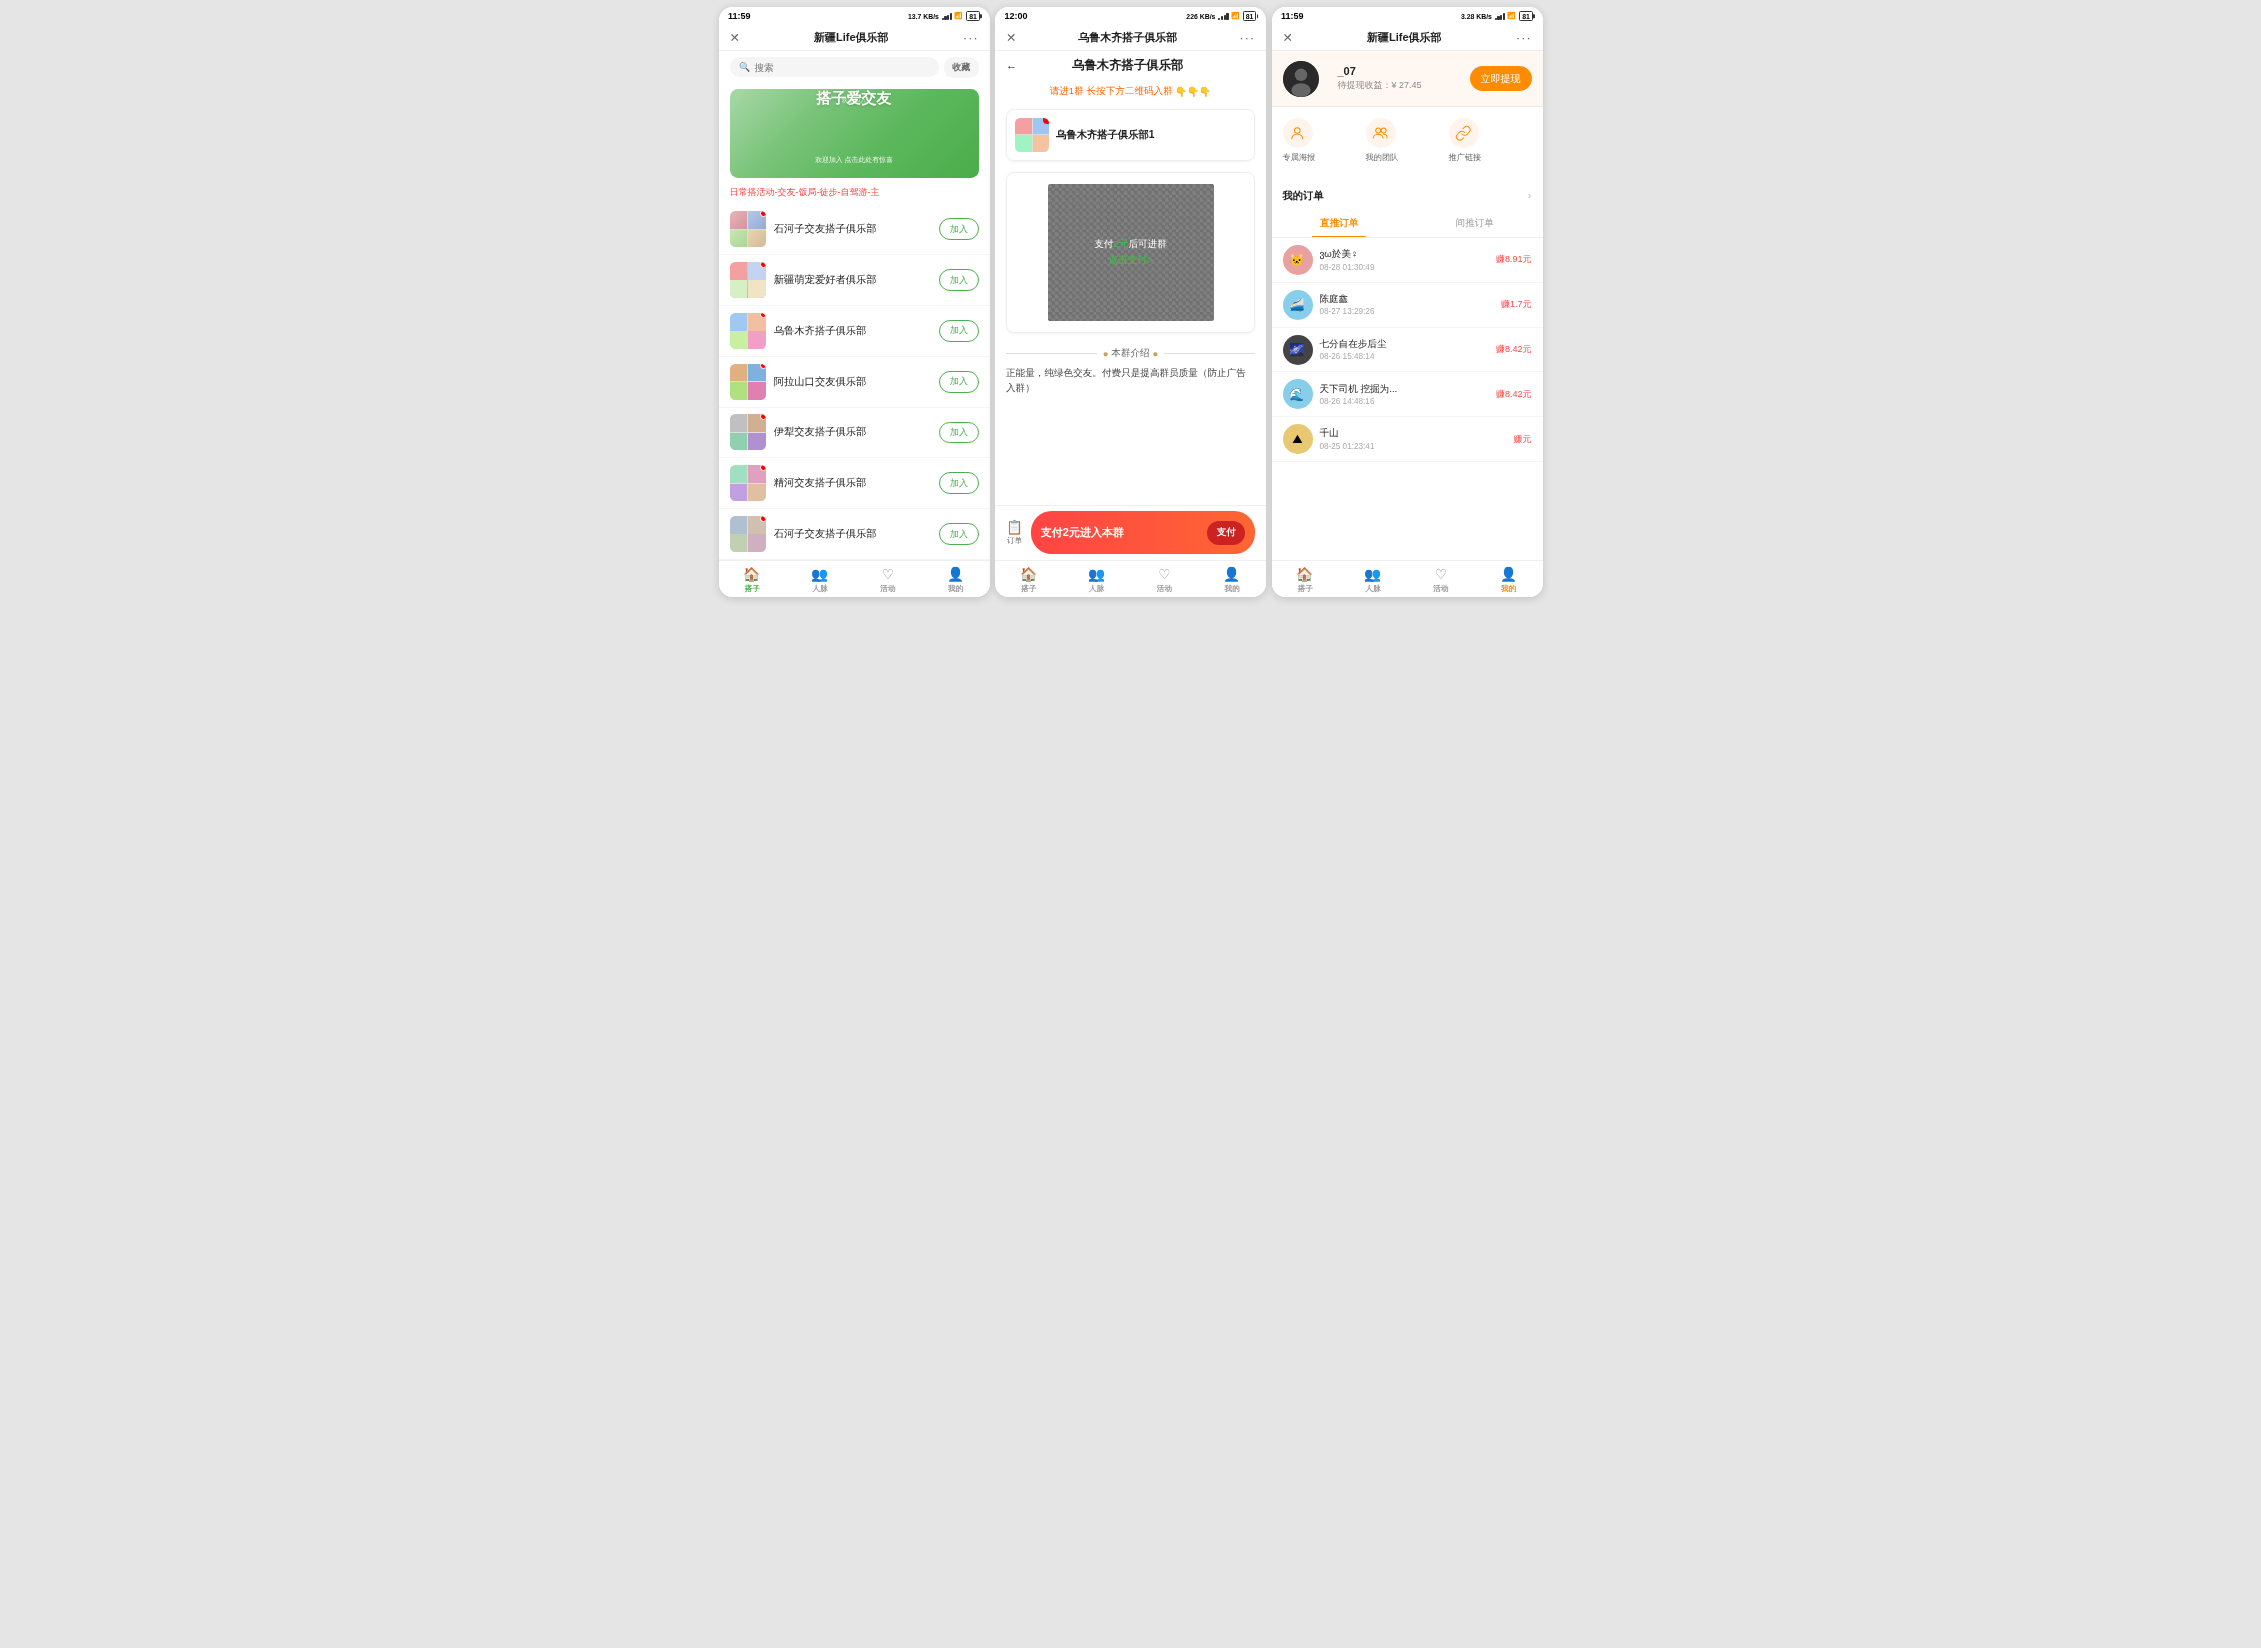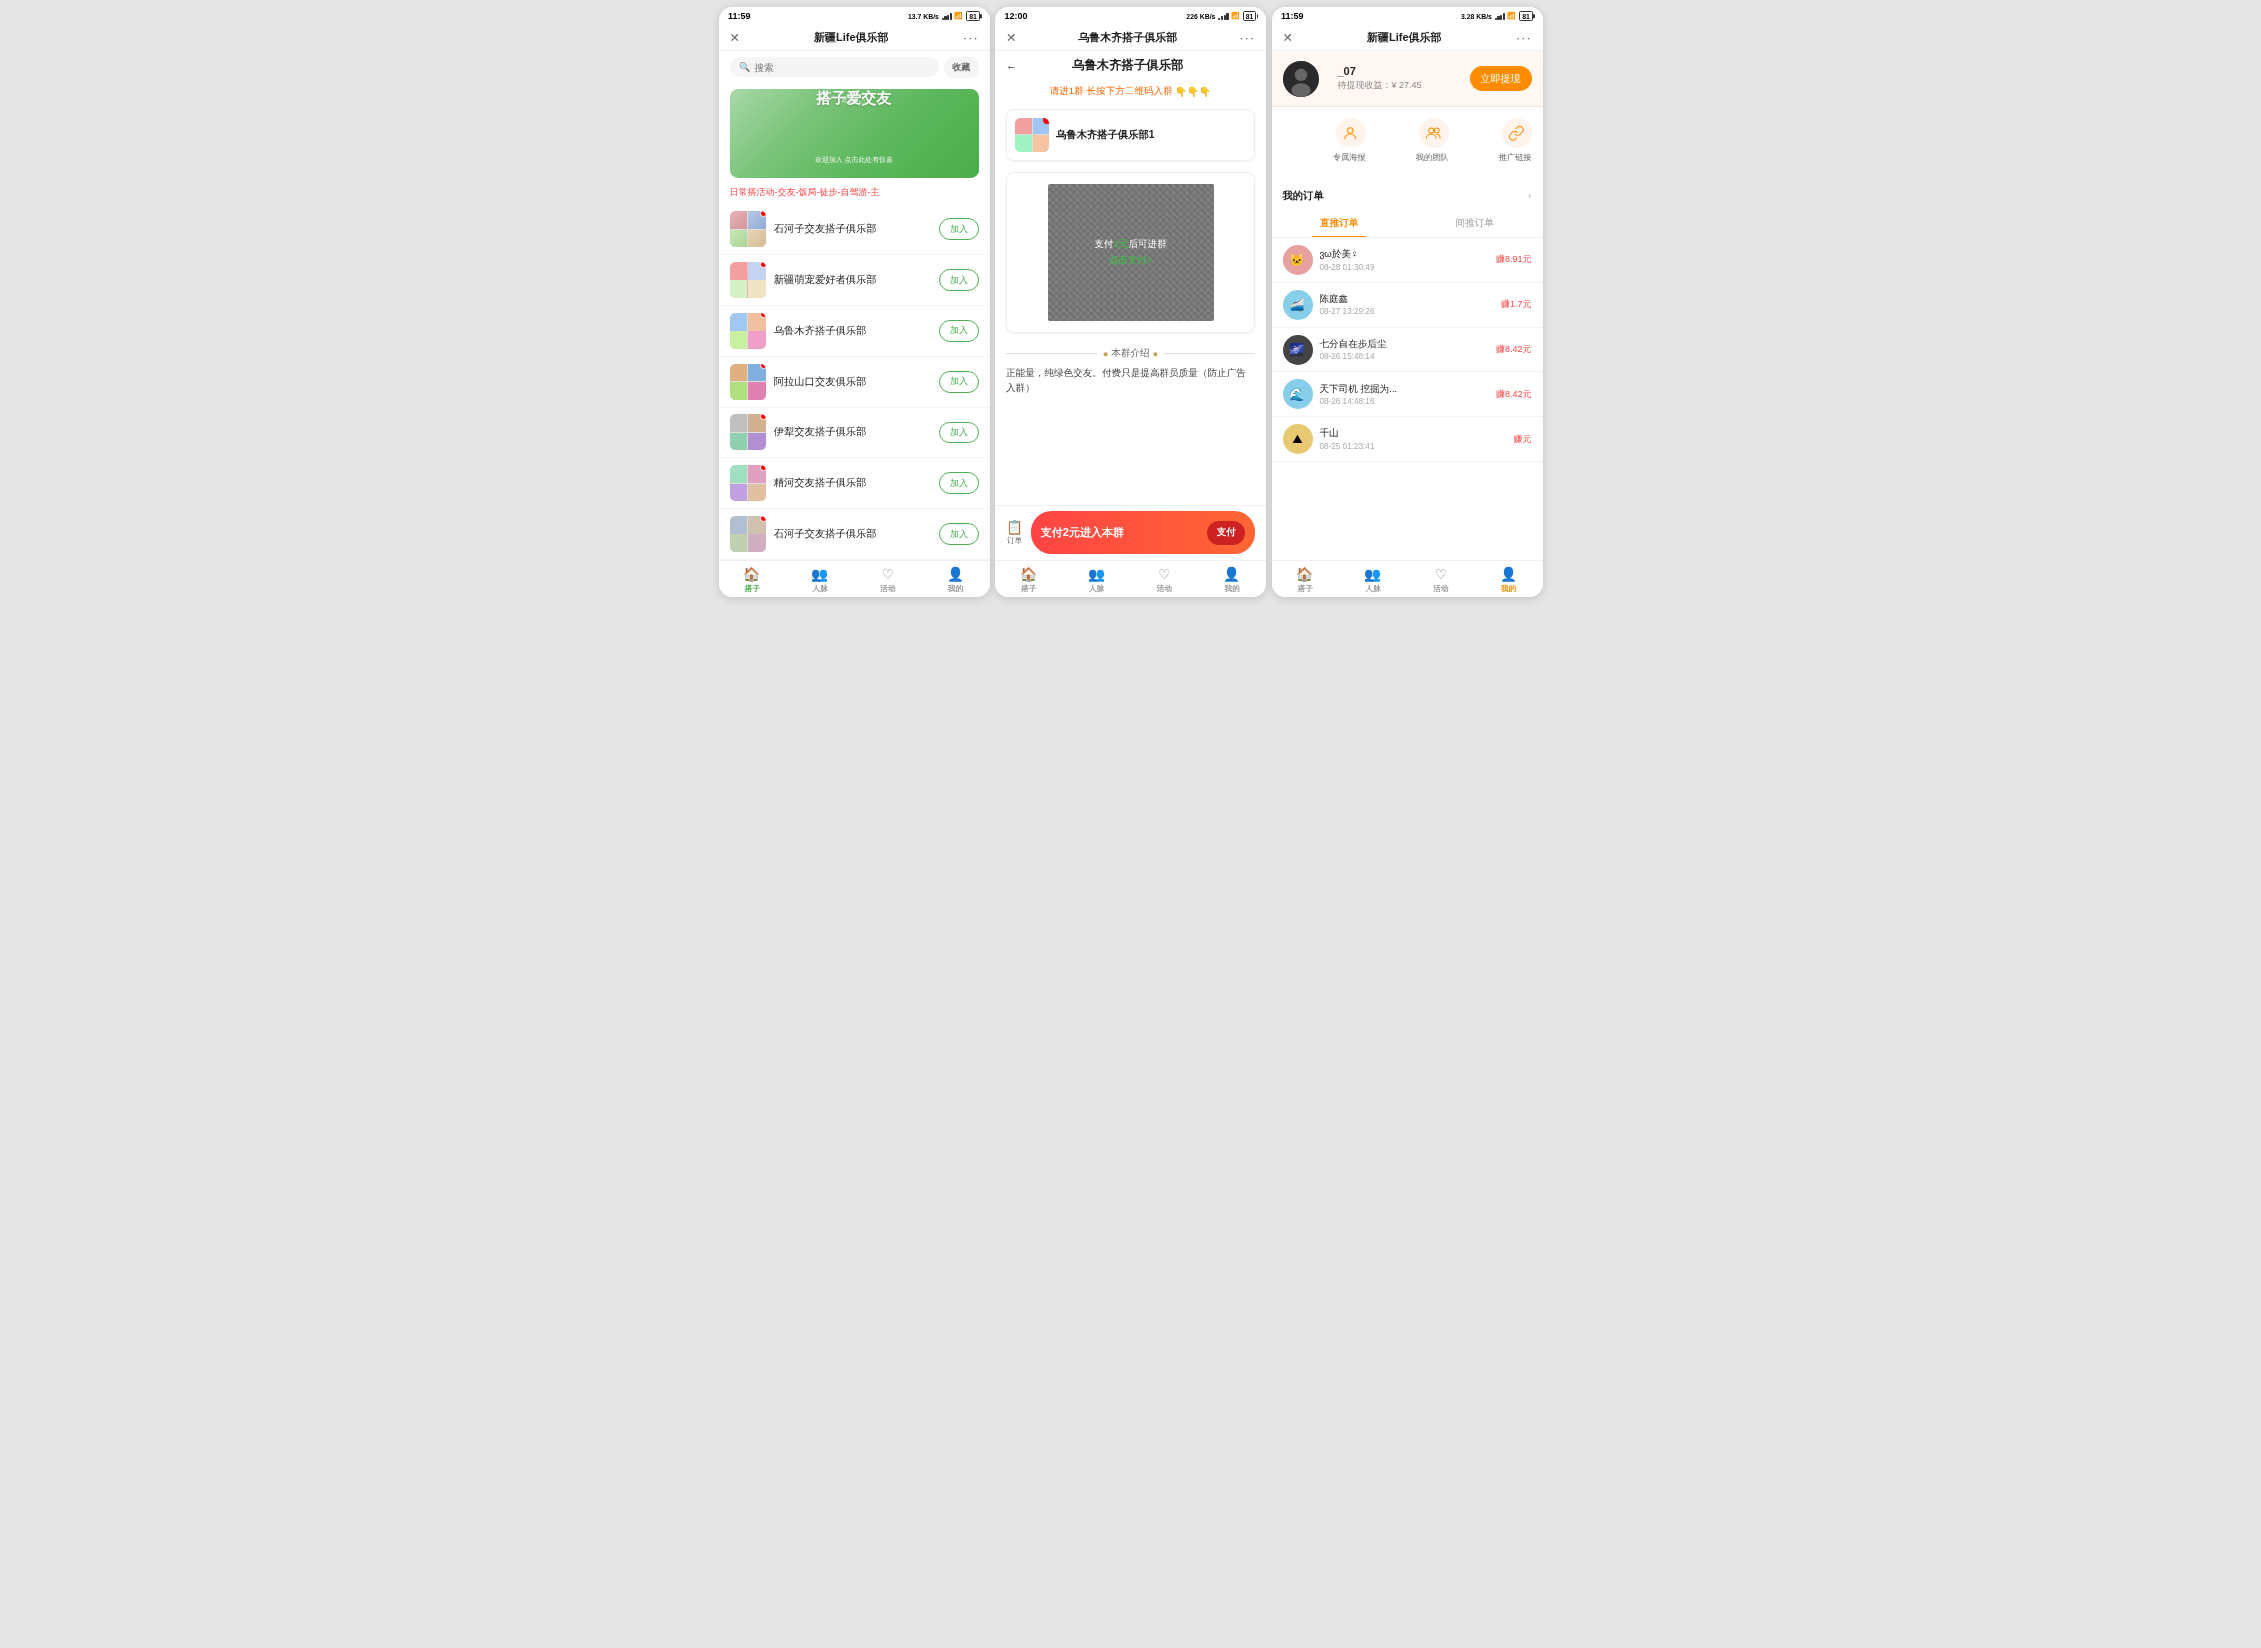--- a/index.html
+++ b/index.html
@@ -385,21 +385,21 @@
     .s3-actions {
       display: flex;
       padding: 11px;
       background: #fff;
       gap: 0;
     }
     .s3-action-item {
       flex: 1;
       display: flex;
       flex-direction: column;
-      align-items: flex-end;
+      align-items: flex-start;
       gap: 4.1px;
       cursor: pointer;
     }
     .s3-action-icon {
       width: 30px;
       height: 30px;
       border-radius: 50%;
       background: #fff4ec;
       display: flex;
       align-items: center;

